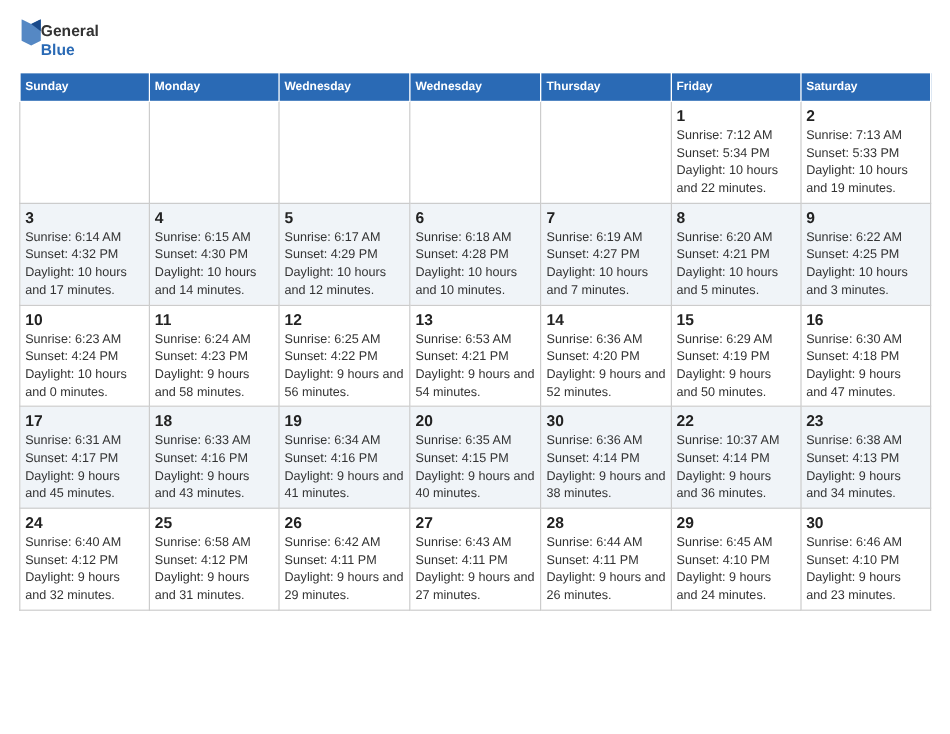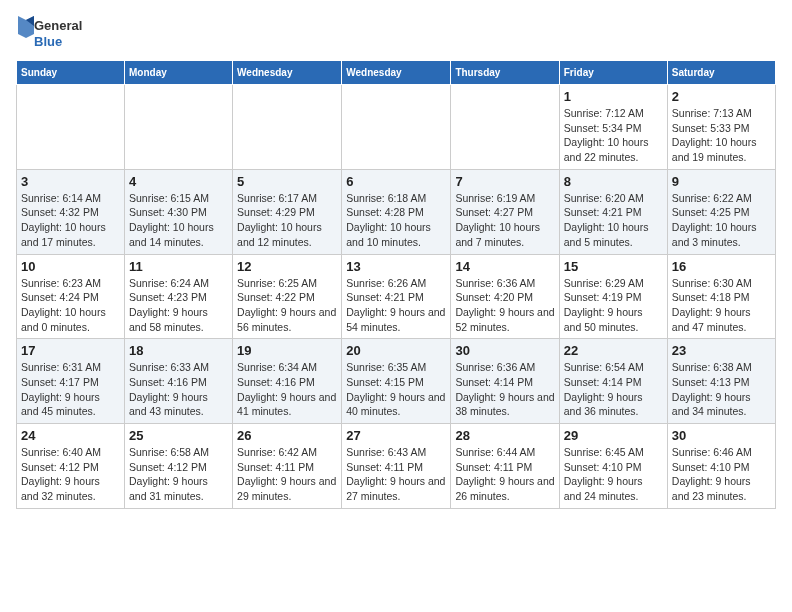--- a/index.html
+++ b/index.html
@@ -182,21 +182,21 @@
 Daylight: 9 hours and 58 minutes.</div>
         </td>
         <td>
           <div class="day-number">12</div>
           <div class="day-detail">Sunrise: 6:25 AM
 Sunset: 4:22 PM
 Daylight: 9 hours and 56 minutes.</div>
         </td>
         <td>
           <div class="day-number">13</div>
-          <div class="day-detail">Sunrise: 6:26 AM
+          <div class="day-detail">Sunrise: 6:53 AM
 Sunset: 4:21 PM
 Daylight: 9 hours and 54 minutes.</div>
         </td>
         <td>
           <div class="day-number">14</div>
           <div class="day-detail">Sunrise: 6:36 AM
 Sunset: 4:20 PM
 Daylight: 9 hours and 52 minutes.</div>
         </td>
         <td>
@@ -238,21 +238,21 @@
 Daylight: 9 hours and 40 minutes.</div>
         </td>
         <td>
           <div class="day-number">30</div>
           <div class="day-detail">Sunrise: 6:36 AM
 Sunset: 4:14 PM
 Daylight: 9 hours and 38 minutes.</div>
         </td>
         <td>
           <div class="day-number">22</div>
-          <div class="day-detail">Sunrise: 6:54 AM
+          <div class="day-detail">Sunrise: 10:37 AM
 Sunset: 4:14 PM
 Daylight: 9 hours and 36 minutes.</div>
         </td>
         <td>
           <div class="day-number">23</div>
           <div class="day-detail">Sunrise: 6:38 AM
 Sunset: 4:13 PM
 Daylight: 9 hours and 34 minutes.</div>
         </td>
       </tr>

